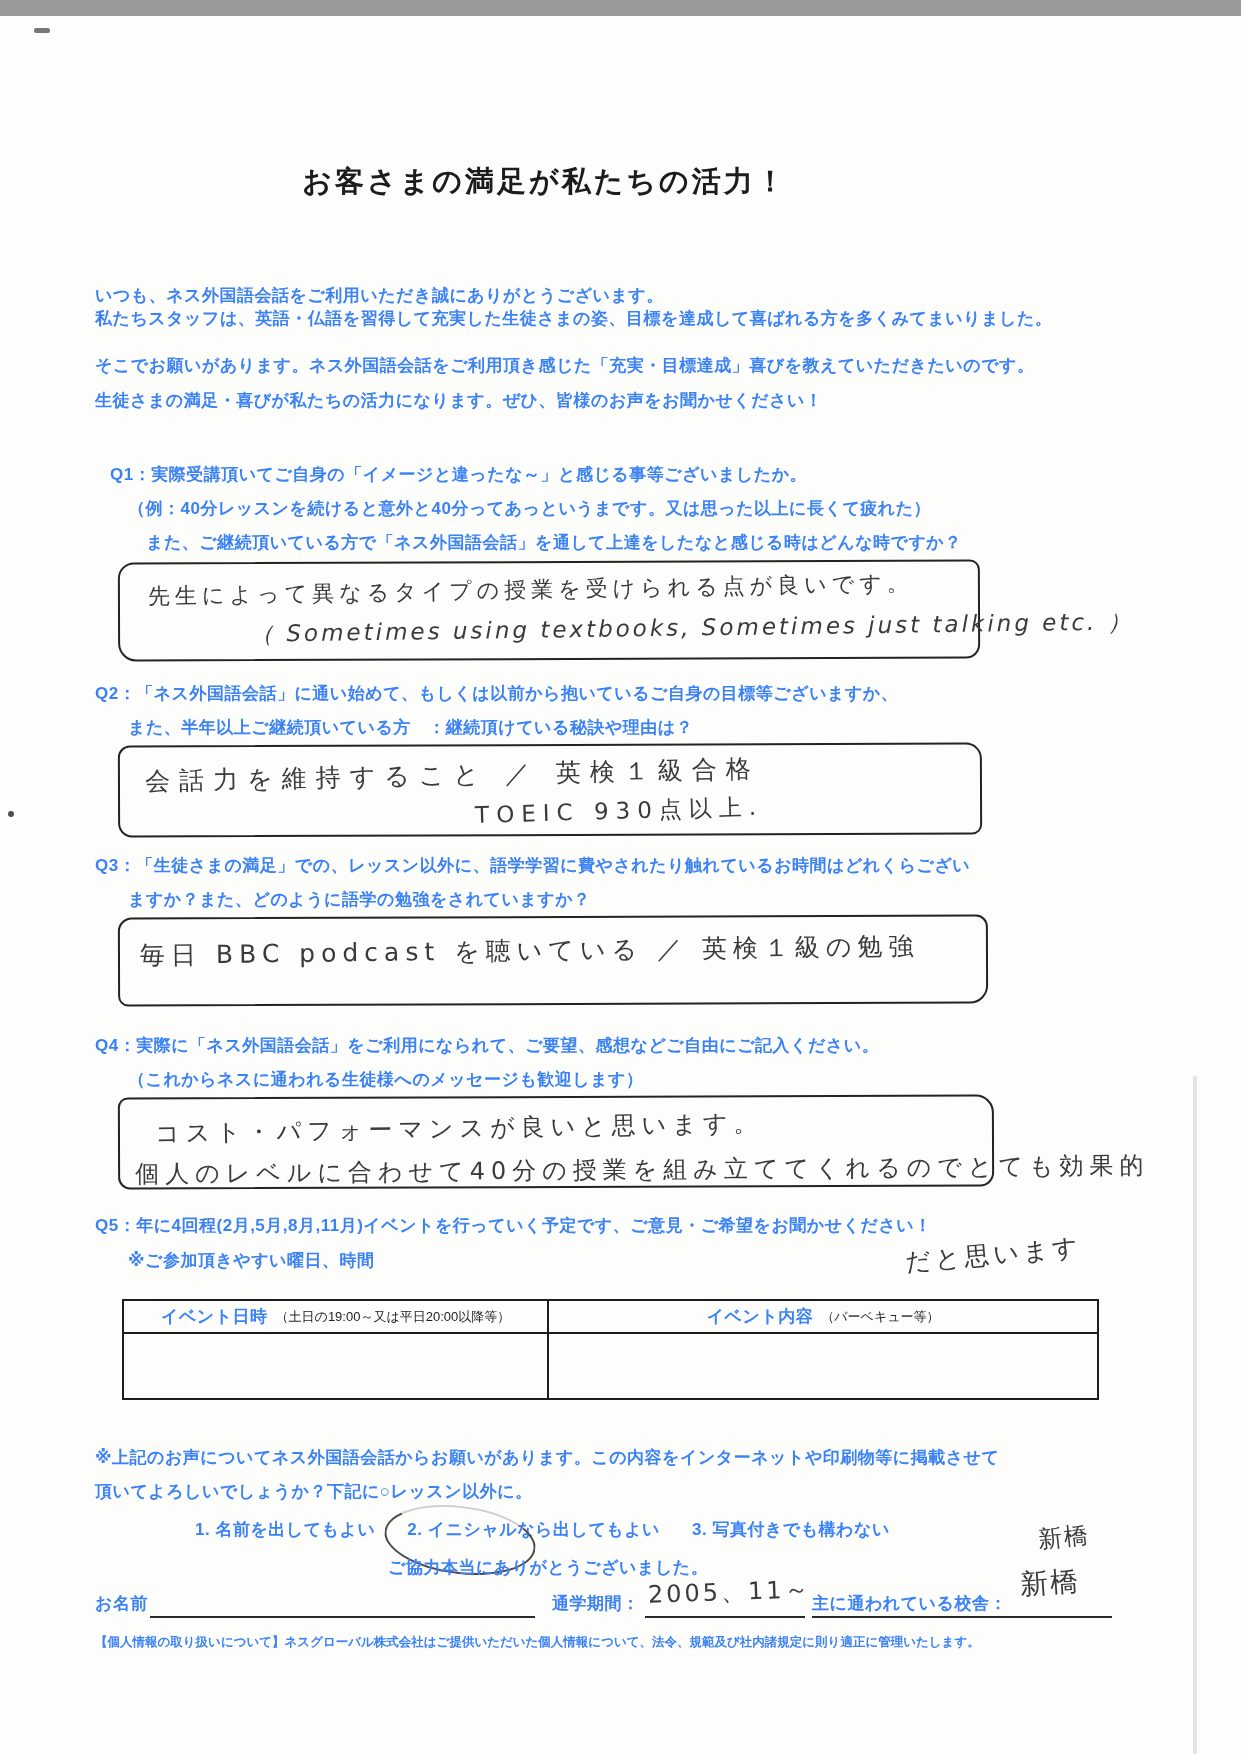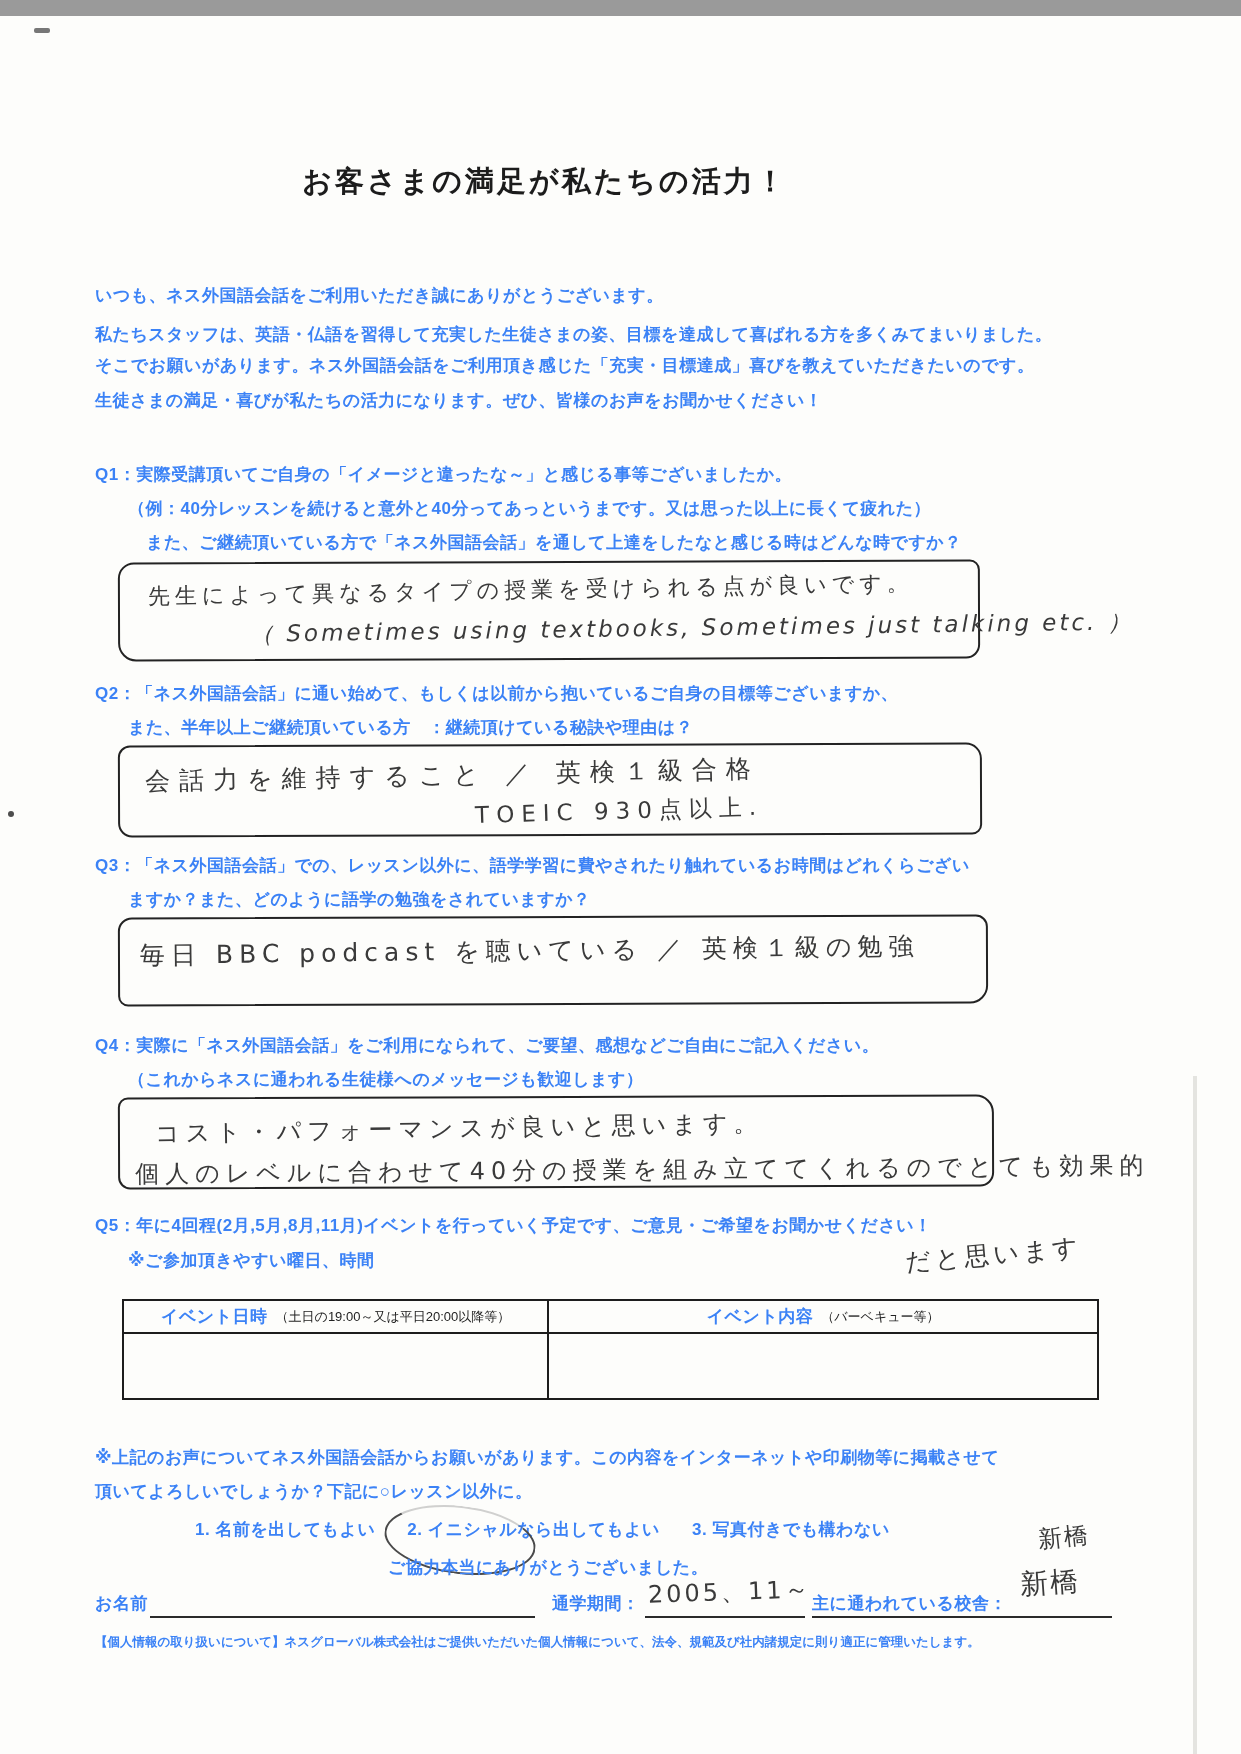--- a/index.html
+++ b/index.html
@@ -51,40 +51,40 @@
 
 <div class="page">
 
   <div class="artifact" style="left:1193px;top:1060px;width:4px;height:694px;"></div>
   <div class="speck" style="left:8px;top:795px;width:6px;height:6px;"></div>
   <div class="speck" style="left:34px;top:12px;width:16px;height:5px;border-radius:2px;background:#777;"></div>
 
   <div class="abs title" style="left:0;top:146px;width:1090px;text-align:center;">お客さまの満足が私たちの活力！</div>
 
   <div class="abs print" style="left:95px;top:268px;">いつも、ネス外国語会話をご利用いただき誠にありがとうございます。</div>
-  <div class="abs print" style="left:95px;top:307px;">私たちスタッフは、英語・仏語を習得して充実した生徒さまの姿、目標を達成して喜ばれる方を多くみてまいりました。</div>
+  <div class="abs print" style="left:95px;top:291px;">私たちスタッフは、英語・仏語を習得して充実した生徒さまの姿、目標を達成して喜ばれる方を多くみてまいりました。</div>
   <div class="abs print" style="left:95px;top:338px;">そこでお願いがあります。ネス外国語会話をご利用頂き感じた「充実・目標達成」喜びを教えていただきたいのです。</div>
   <div class="abs print" style="left:95px;top:373px;">生徒さまの満足・喜びが私たちの活力になります。ぜひ、皆様のお声をお聞かせください！</div>
 
-  <div class="abs print" style="left:95px;top:447px;">Q1：実際受講頂いてご自身の「イメージと違ったな～」と感じる事等ございましたか。</div>
+  <div class="abs print" style="left:110px;top:447px;">Q1：実際受講頂いてご自身の「イメージと違ったな～」と感じる事等ございましたか。</div>
   <div class="abs print" style="left:128px;top:481px;">（例：40分レッスンを続けると意外と40分ってあっというまです。又は思った以上に長くて疲れた）</div>
   <div class="abs print" style="left:146px;top:515px;">また、ご継続頂いている方で「ネス外国語会話」を通して上達をしたなと感じる時はどんな時ですか？</div>
   <div class="abox" style="left:118px;top:545px;width:858px;height:95px;">
     <div class="hand" style="position:absolute;left:28px;top:12px;font-size:22px;transform:rotate(-0.8deg);">先生によって異なるタイプの授業を受けられる点が良いです。</div>
     <div class="hand hand-en" style="position:absolute;left:130px;top:50px;font-size:23px;transform:rotate(-0.6deg);">（ Sometimes using textbooks, Sometimes just talking etc. ）</div>
   </div>
 
   <div class="abs print" style="left:95px;top:666px;">Q2：「ネス外国語会話」に通い始めて、もしくは以前から抱いているご自身の目標等ございますか、</div>
   <div class="abs print" style="left:128px;top:700px;">また、半年以上ご継続頂いている方　：継続頂けている秘訣や理由は？</div>
   <div class="abox" style="left:118px;top:728px;width:860px;height:88px;border-radius:12px 16px 10px 14px;">
     <div class="hand" style="position:absolute;left:25px;top:12px;font-size:25px;letter-spacing:9px;transform:rotate(-1deg);">会話力を維持すること ／ 英検１級合格</div>
     <div class="hand" style="position:absolute;left:355px;top:50px;font-size:23px;letter-spacing:7px;transform:rotate(-1.5deg);">TOEIC 930点以上.</div>
   </div>
 
-  <div class="abs print" style="left:95px;top:838px;">Q3：「ネス外国語会話」での、レッスン以外に、語学学習に費やされたり触れているお時間はどれくらござい</div>
+  <div class="abs print" style="left:95px;top:838px;">Q3：「生徒さまの満足」での、レッスン以外に、語学学習に費やされたり触れているお時間はどれくらござい</div>
   <div class="abs print" style="left:128px;top:872px;">ますか？また、どのように語学の勉強をされていますか？</div>
   <div class="abox" style="left:118px;top:900px;width:866px;height:85px;border-radius:14px 12px 18px 10px;">
     <div class="hand" style="position:absolute;left:20px;top:16px;font-size:25px;letter-spacing:6px;transform:rotate(-0.5deg);">毎日 BBC podcast を聴いている ／ 英検１級の勉強</div>
   </div>
 
   <div class="abs print" style="left:95px;top:1018px;">Q4：実際に「ネス外国語会話」をご利用になられて、ご要望、感想などご自由にご記入ください。</div>
   <div class="abs print" style="left:128px;top:1052px;">（これからネスに通われる生徒様へのメッセージも歓迎します）</div>
   <div class="abox" style="left:118px;top:1080px;width:872px;height:88px;border-radius:10px 18px 14px 12px;">
     <div class="hand" style="position:absolute;left:35px;top:14px;font-size:24px;letter-spacing:6px;transform:rotate(-0.8deg);">コスト・パフォーマンスが良いと思います。</div>
     <div class="hand" style="position:absolute;left:15px;top:56px;font-size:24px;letter-spacing:6px;transform:rotate(-0.3deg);">個人のレベルに合わせて40分の授業を組み立ててくれるのでとても効果的</div>

